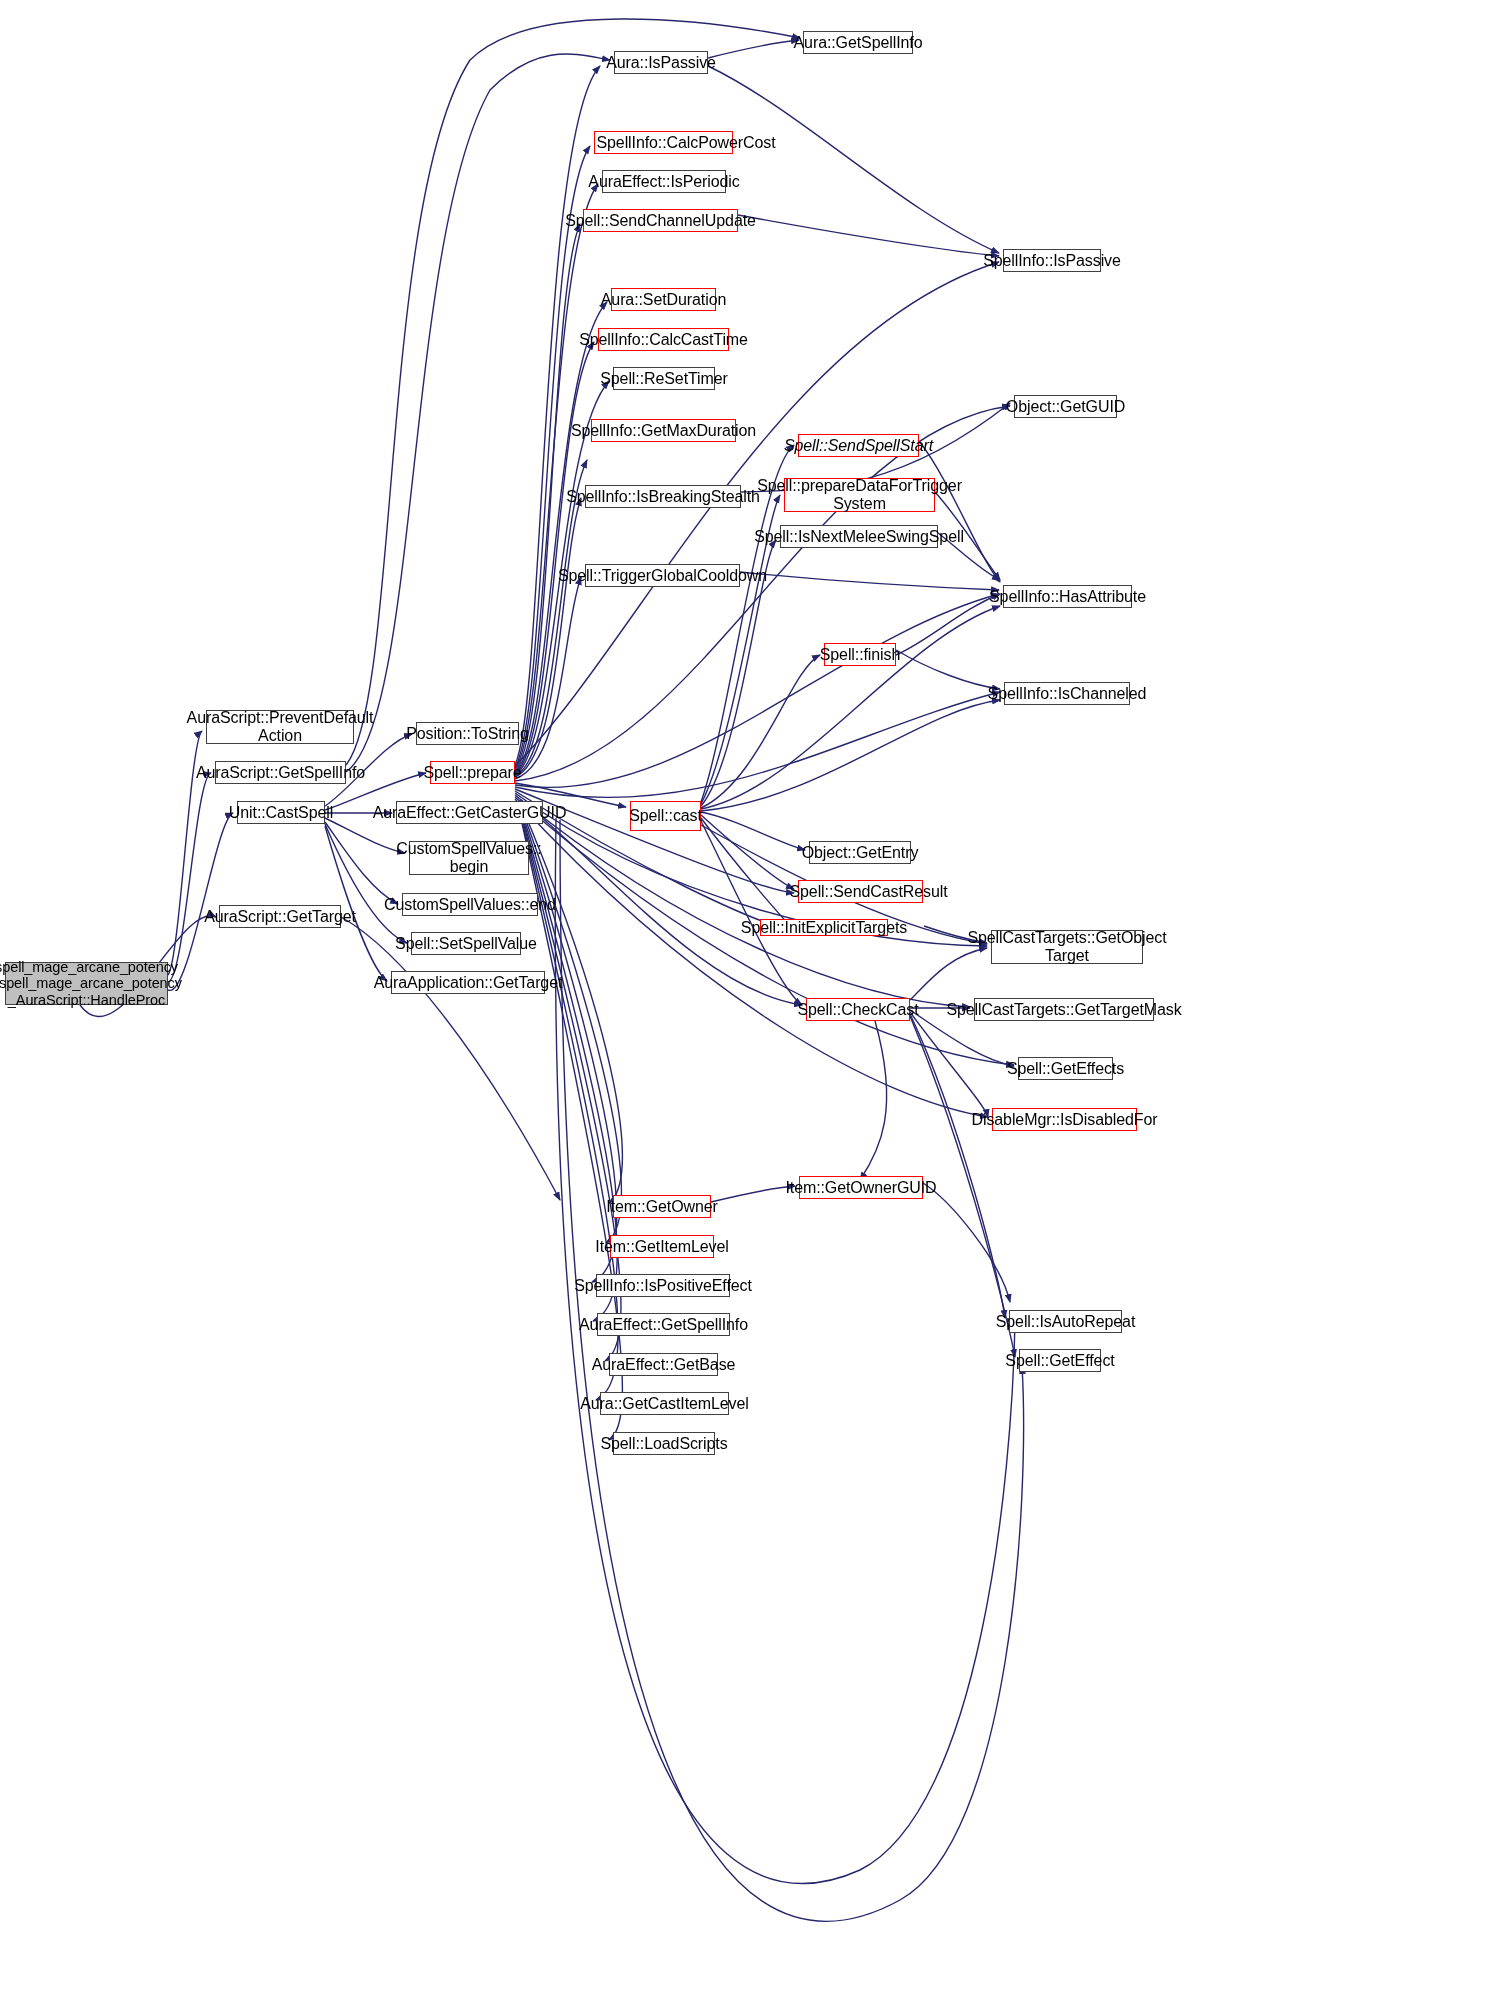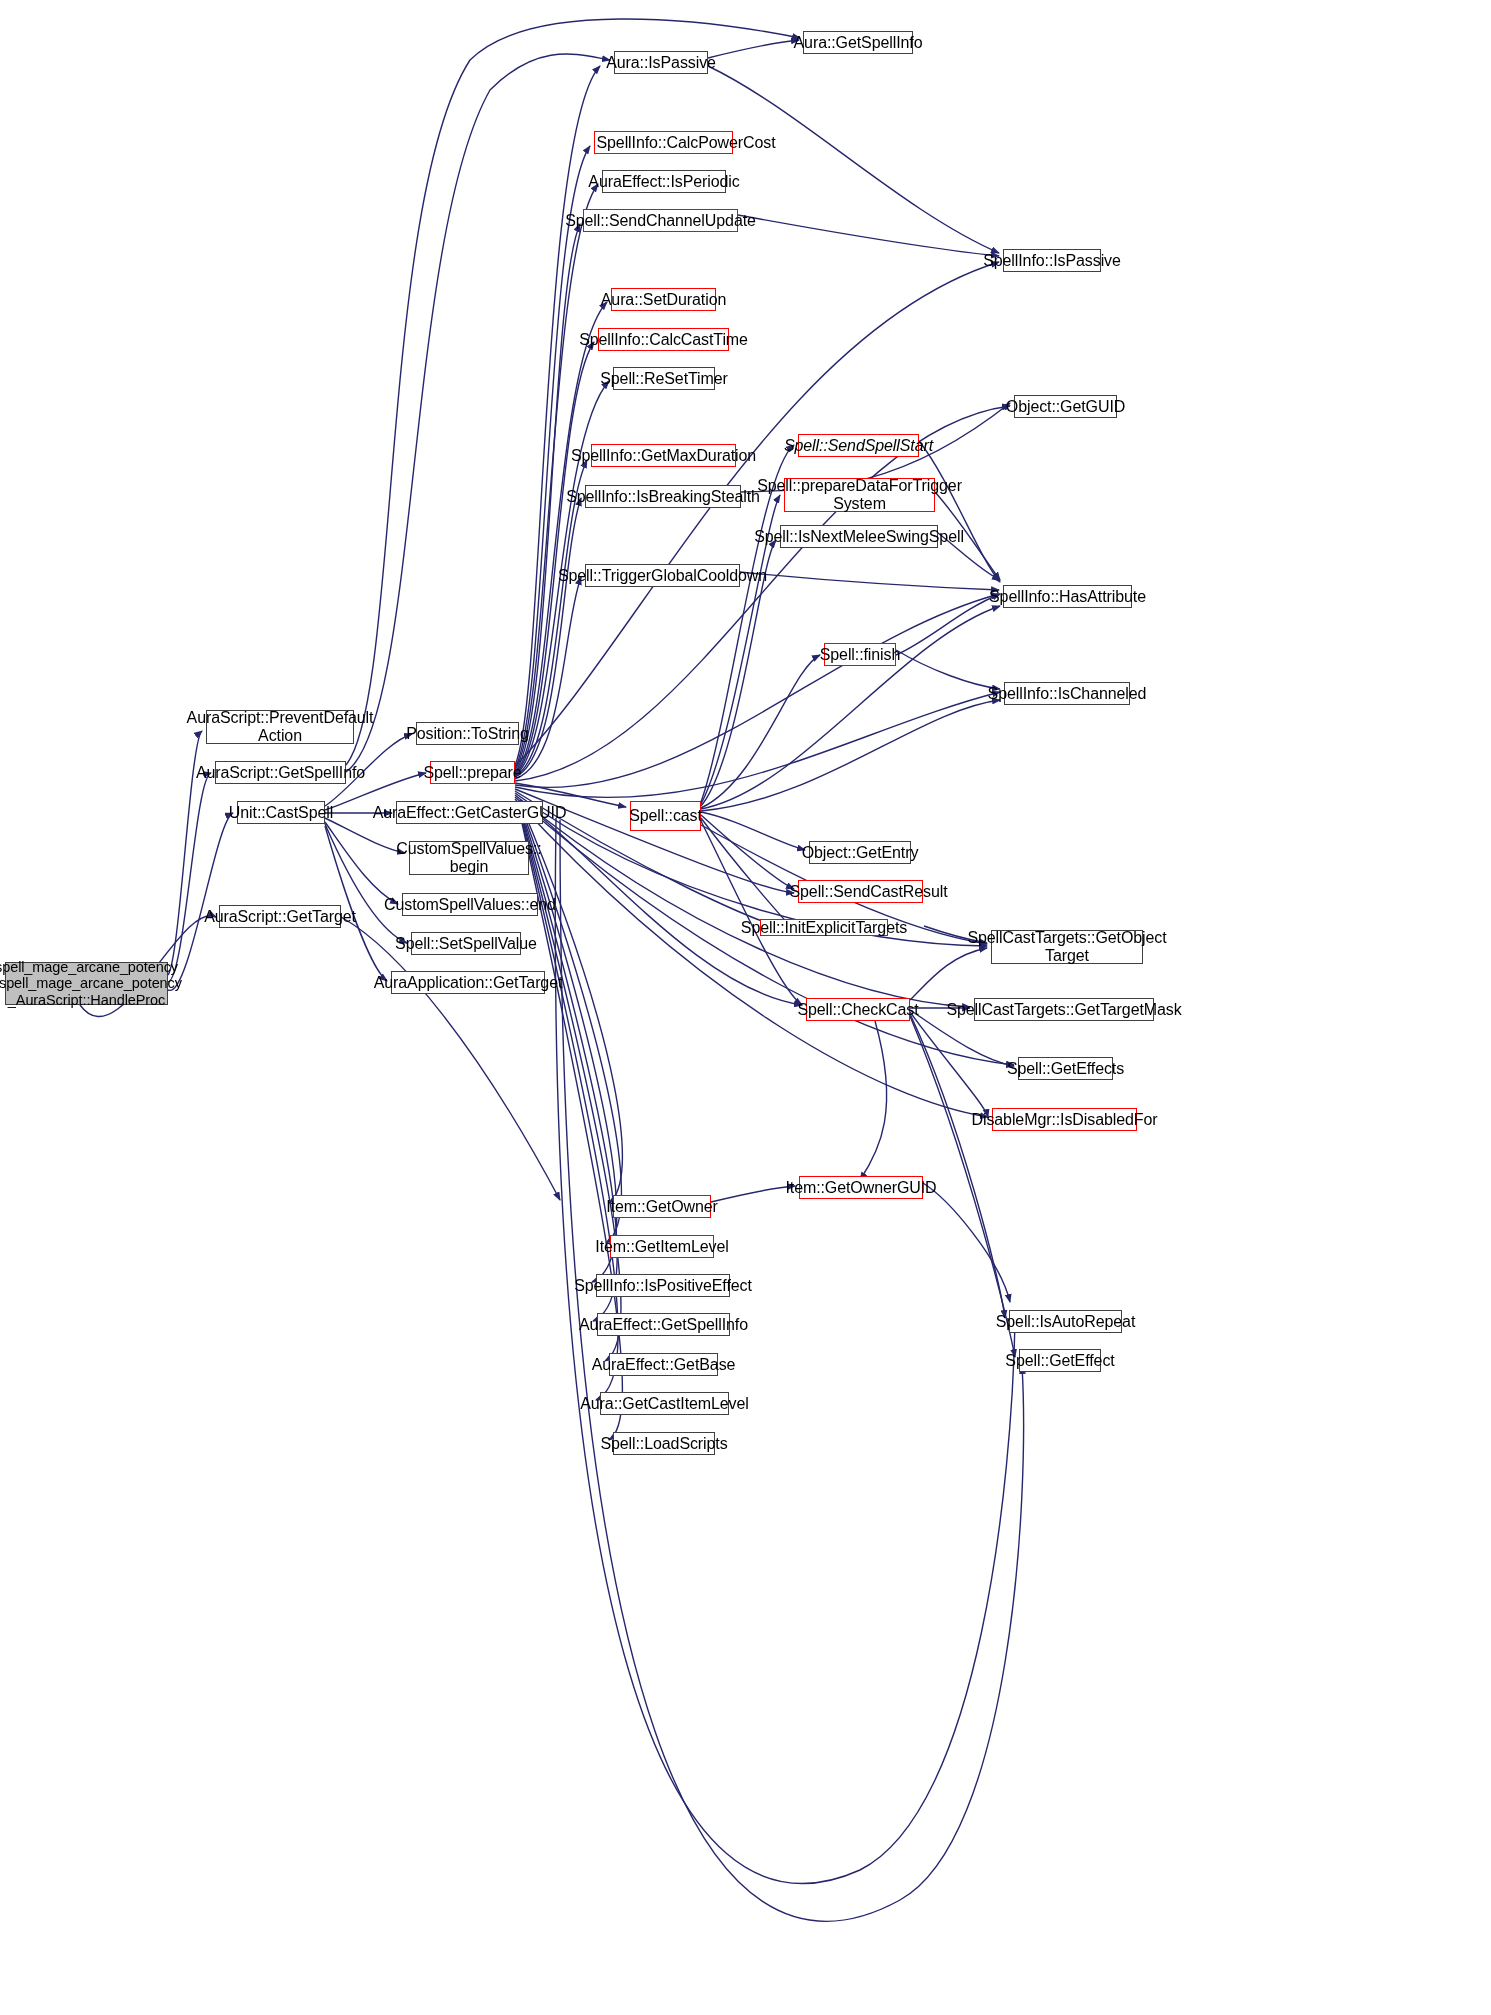--- a/index.html
+++ b/index.html
@@ -166,21 +166,21 @@
     <div class="node" style="left: 411px; top: 932px; width: 110px; height: 23px;">Spell::SetSpellValue</div>
     <div class="node" style="left: 391px; top: 971px; width: 154px; height: 23px;">AuraApplication::GetTarget</div>
     <div class="node" style="left: 614px; top: 51px; width: 94px; height: 23px;">Aura::IsPassive</div>
     <div class="node" style="left: 803px; top: 31px; width: 110px; height: 23px;">Aura::GetSpellInfo</div>
     <div class="node red" style="left: 594px; top: 131px; width: 139px; height: 23px; padding-left: 48px;">SpellInfo::CalcPowerCost</div>
     <div class="node" style="left: 602px; top: 170px; width: 124px; height: 23px;">AuraEffect::IsPeriodic</div>
     <div class="node red" style="left: 583px; top: 209px; width: 155px; height: 23px;">Spell::SendChannelUpdate</div>
     <div class="node red" style="left: 611px; top: 288px; width: 105px; height: 23px;">Aura::SetDuration</div>
     <div class="node red" style="left: 598px; top: 328px; width: 131px; height: 23px;">SpellInfo::CalcCastTime</div>
     <div class="node" style="left: 613px; top: 367px; width: 102px; height: 23px;">Spell::ReSetTimer</div>
-    <div class="node red" style="left: 591px; top: 444px; width: 145px; height: 23px;">SpellInfo::GetMaxDuration</div>
+    <div class="node red" style="left: 591px; top: 419px; width: 145px; height: 23px;">SpellInfo::GetMaxDuration</div>
     <div class="node" style="left: 585px; top: 485px; width: 156px; height: 23px;">SpellInfo::IsBreakingStealth</div>
     <div class="node" style="left: 585px; top: 564px; width: 155px; height: 23px;">Spell::TriggerGlobalCooldown</div>
     <div class="node red" style="left: 630px; top: 801px; width: 71px; height: 30px;">Spell::cast</div>
     <div class="node red" style="left: 613px; top: 1195px; width: 98px; height: 23px;">Item::GetOwner</div>
     <div class="node red" style="left: 610px; top: 1235px; width: 104px; height: 23px;">Item::GetItemLevel</div>
     <div class="node" style="left: 596px; top: 1274px; width: 134px; height: 23px;">SpellInfo::IsPositiveEffect</div>
     <div class="node" style="left: 597px; top: 1313px; width: 133px; height: 23px;">AuraEffect::GetSpellInfo</div>
     <div class="node" style="left: 609px; top: 1353px; width: 109px; height: 23px;">AuraEffect::GetBase</div>
     <div class="node" style="left: 600px; top: 1392px; width: 129px; height: 23px;">Aura::GetCastItemLevel</div>
     <div class="node" style="left: 613px; top: 1432px; width: 102px; height: 23px;">Spell::LoadScripts</div>

